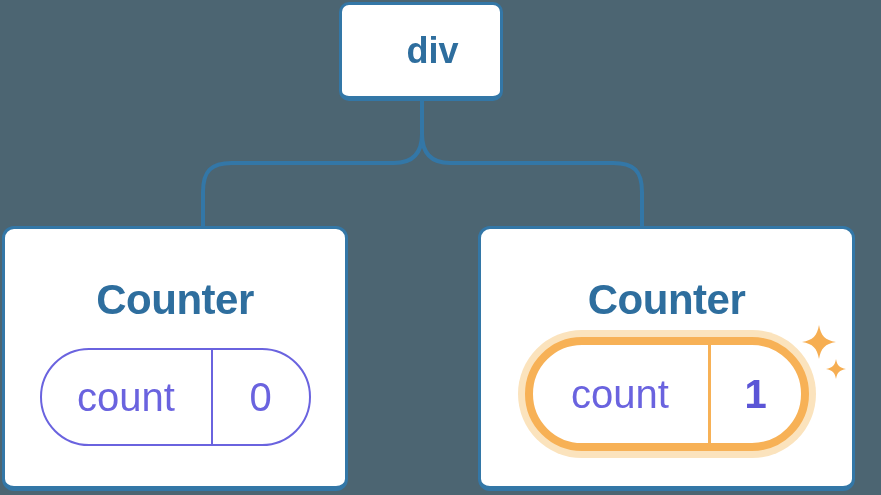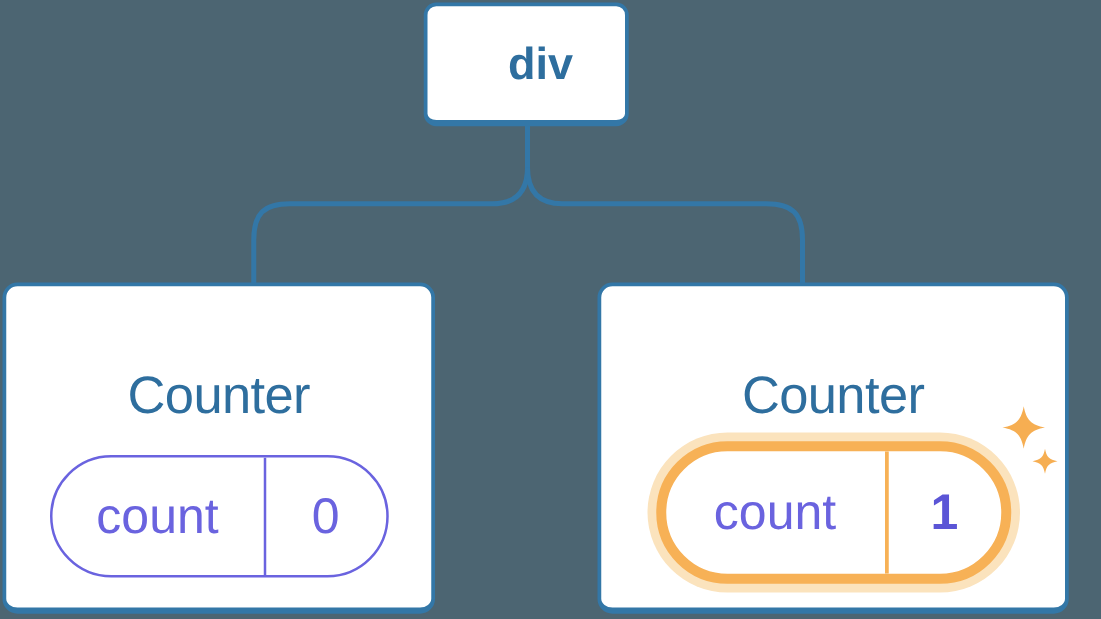--- a/index.html
+++ b/index.html
@@ -40,23 +40,23 @@
   .card{
     position:absolute;top:226px;height:265px;
     background:var(--card-background);
     border:3px solid var(--node-border-blue);
     border-bottom-width:5px;
     border-radius:12px;
   }
   .card-left{left:2px;width:346px;}
   .card-right{left:478px;width:377px;}
   .card-title{
-    margin-top:66px;
+    margin-top:50px;
     text-align:center;
-    font-size:42px;line-height:1;font-weight:400;
+    font-size:42px;line-height:1;font-weight:700;
     color:var(--label-blue);
     letter-spacing:-0.5px;
   }
   .pill{
     width:271px;height:98px;
     margin:27px auto 0;
     background:var(--card-background);
     border:2px solid var(--state-purple);
     border-radius:49px;
     display:flex;overflow:hidden;text-align:center;

